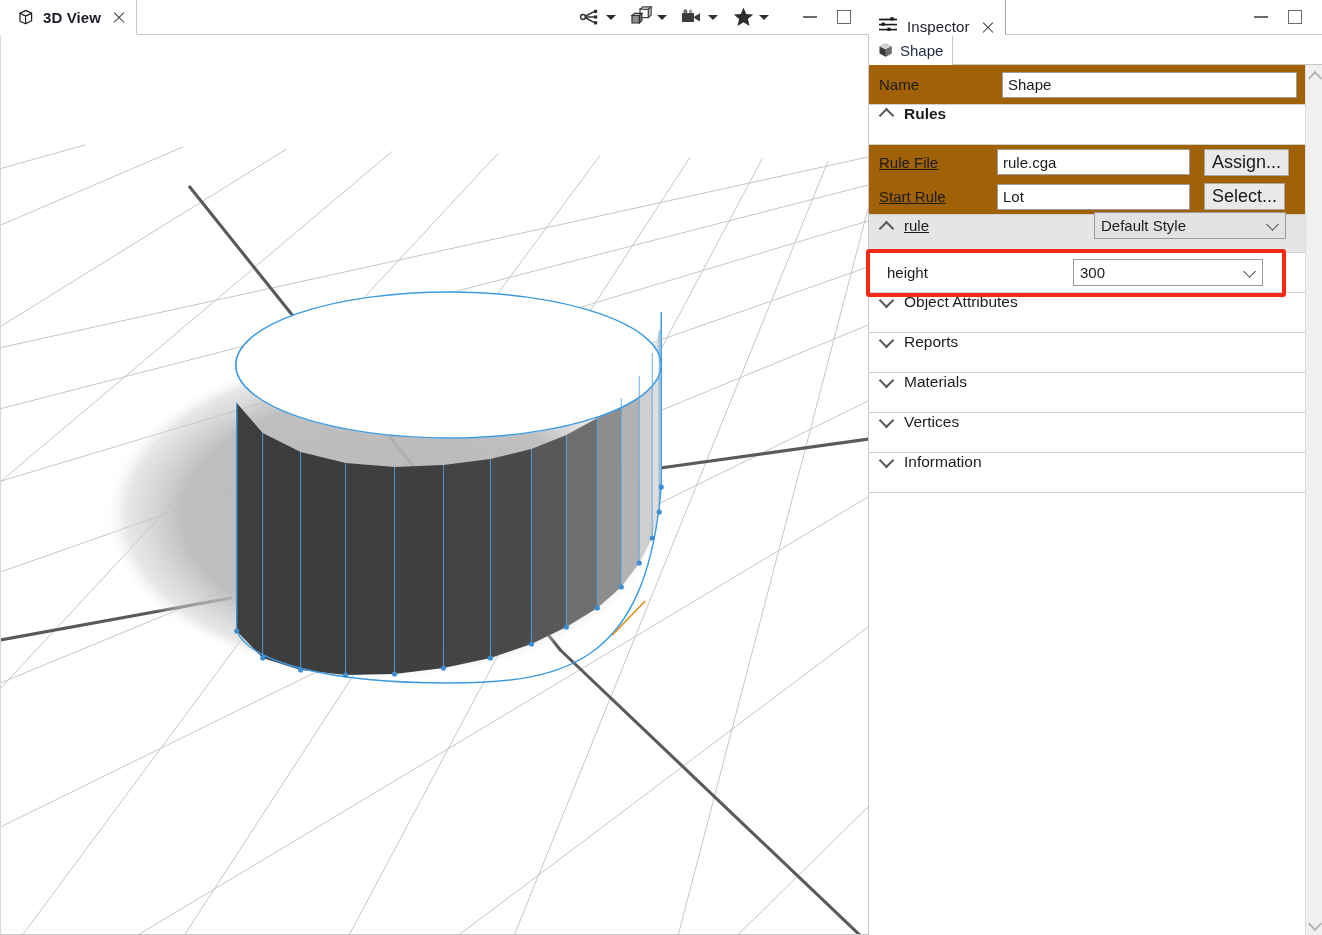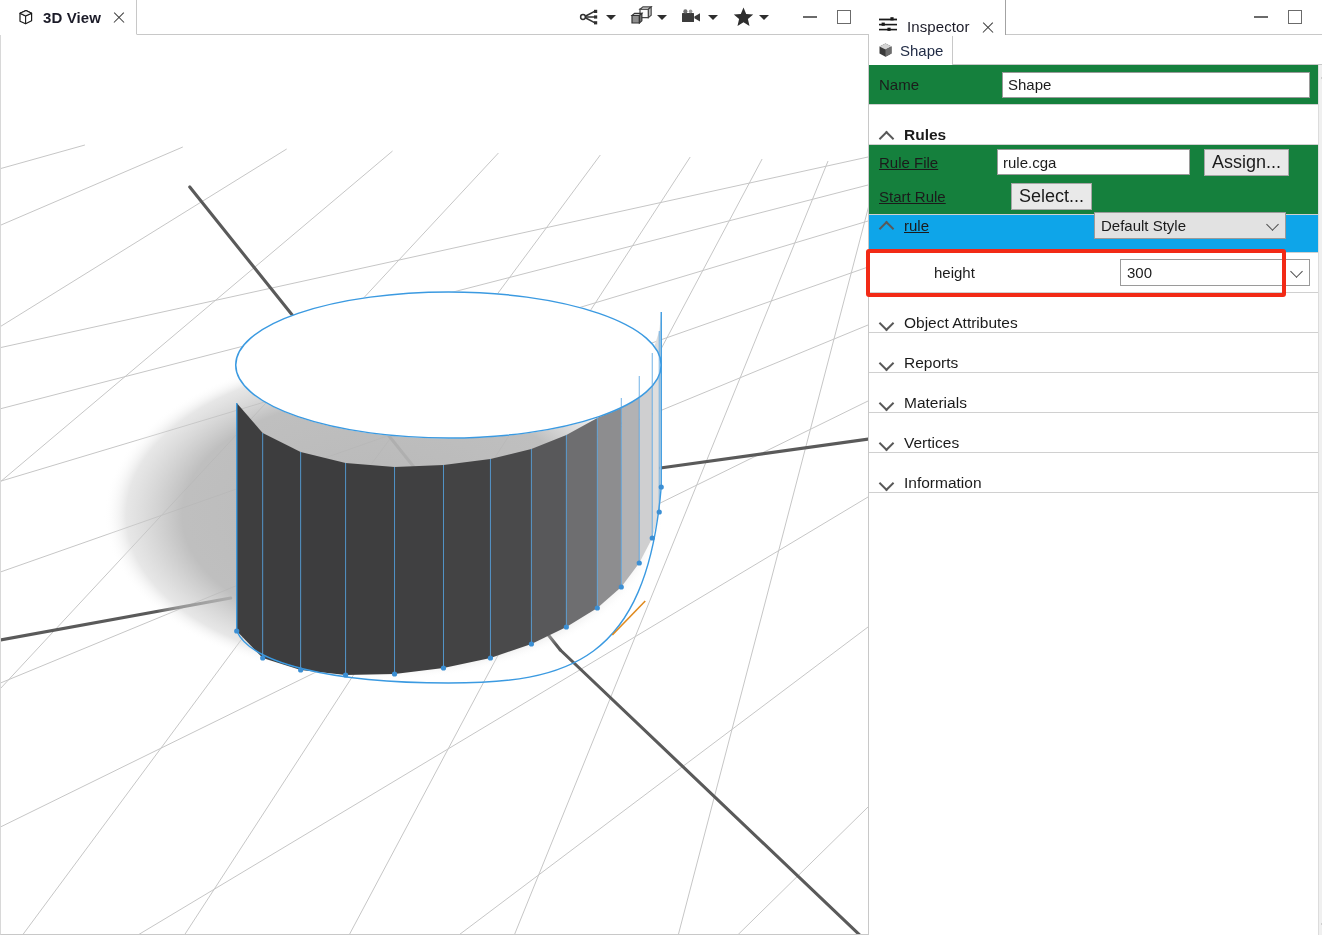--- a/index.html
+++ b/index.html
@@ -119,21 +119,21 @@
     flex: 1; height: 29px; border-bottom: 1px solid #c8c8c8;
   }
 
   #insp-body { flex: 1; display: flex; position: relative; overflow: hidden; }
   #insp-content { flex: 1; position: relative; }
 
   .row {
     display: flex; align-items: center;
     height: 40px; padding: 0 8px 0 10px;
     border-bottom: 1px solid #d0d0d0;
-    background: #15803d;
+    background: #a16207;
   }
   .row.no-border { border-bottom: none; }
   .row-label {
     font-size: 15px; color: #1b1b1b; width: 118px; flex: 0 0 118px;
   }
   .row-label.link { text-decoration: underline; color: #1b1b1b; cursor: pointer; }
 
   .txtfield {
     height: 26px; border: 1px solid #9a9a9a; background: #ffffff;
     font-size: 15px; color: #1b1b1b; padding: 0 5px;
@@ -144,21 +144,21 @@
 
   .btn {
     height: 27px; min-width: 68px; margin-left: 14px;
     border: 1px solid #a6a6a6; background: #e9e9e9;
     font-size: 18px; color: #1b1b1b;
     display: flex; align-items: center; justify-content: center;
     padding: 0 7px; cursor: pointer;
   }
 
   .sect-head {
-    display: flex; align-items: flex-end; gap: 9px;
+    display: flex; align-items: flex-start; gap: 9px;
     height: 40px; padding: 0 10px 0 10px;
     border-bottom: 1px solid #d0d0d0; background: #ffffff; cursor: pointer;
   }
   .sect-head .sect-title { font-size: 15.5px; color: #1b1b1b; }
   .sect-head.bold .sect-title { font-weight: bold; }
 
   .chev { width: 16px; height: 16px; flex: 0 0 16px; position: relative; }
   .chev::before {
     content:''; position: absolute; left: 2px; top: 4px;
     width: 9px; height: 9px;
@@ -182,33 +182,33 @@
     content:''; position: absolute; left: 0px; top: 0px;
     width: 8px; height: 8px;
     border-right: 1.7px solid #4a4a4a; border-bottom: 1.7px solid #4a4a4a;
     transform: rotate(45deg);
   }
 
   
   .rule-row {
     display: flex; align-items: center;
     height: 38px; padding: 0 8px 16px 10px;
-    border-bottom: 1px solid #d0d0d0; background: #0ea5e9;
+    border-bottom: 1px solid #d0d0d0; background: #e5e5e5;
   }
   .rule-row .chev { margin-right: 9px; }
   .rule-row .rlabel { font-size: 15px; width: 190px; flex: 0 0 190px; }
   .rule-row .combo { width: 192px; flex: 0 0 192px; }
 
   
   .attr-row {
     display: flex; align-items: center;
     height: 40px; padding: 0 8px 0 18px;
     border-bottom: 1px solid #d0d0d0; background: #fff;
   }
-  .attr-row .alabel { font-size: 15px; color: #1b1b1b; width: 186px; flex: 0 0 186px; margin-left: 47px; }
+  .attr-row .alabel { font-size: 15px; color: #1b1b1b; width: 186px; flex: 0 0 186px; }
   .attr-row .combo { width: 190px; flex: 0 0 190px; }
 
   
   #red-highlight {
     position: absolute;
     left: 866px; top: 249px; width: 420px; height: 48px;
     border: 4px solid #f22a16;
     border-radius: 3px;
     pointer-events: none;
     z-index: 40;
@@ -497,20 +497,21 @@
         </div>
 
         <div class="row no-border" style="height:34px">
           <span class="row-label link">Rule File</span>
           <span class="txtfield rulefield">rule.cga</span>
           <span class="btn">Assign...</span>
         </div>
 
         <div class="row" style="height:36px">
           <span class="row-label link">Start Rule</span>
+          <span class="txtfield rulefield">Lot</span>
           <span class="btn">Select...</span>
         </div>
 
         <div class="rule-row">
           <span class="chev up"></span>
           <span class="rlabel row-label link" style="width:190px;flex:0 0 190px">rule</span>
           <span class="combo gray">
             <span class="cv-text">Default Style</span>
             <span class="cv-arrow"></span>
           </span>

